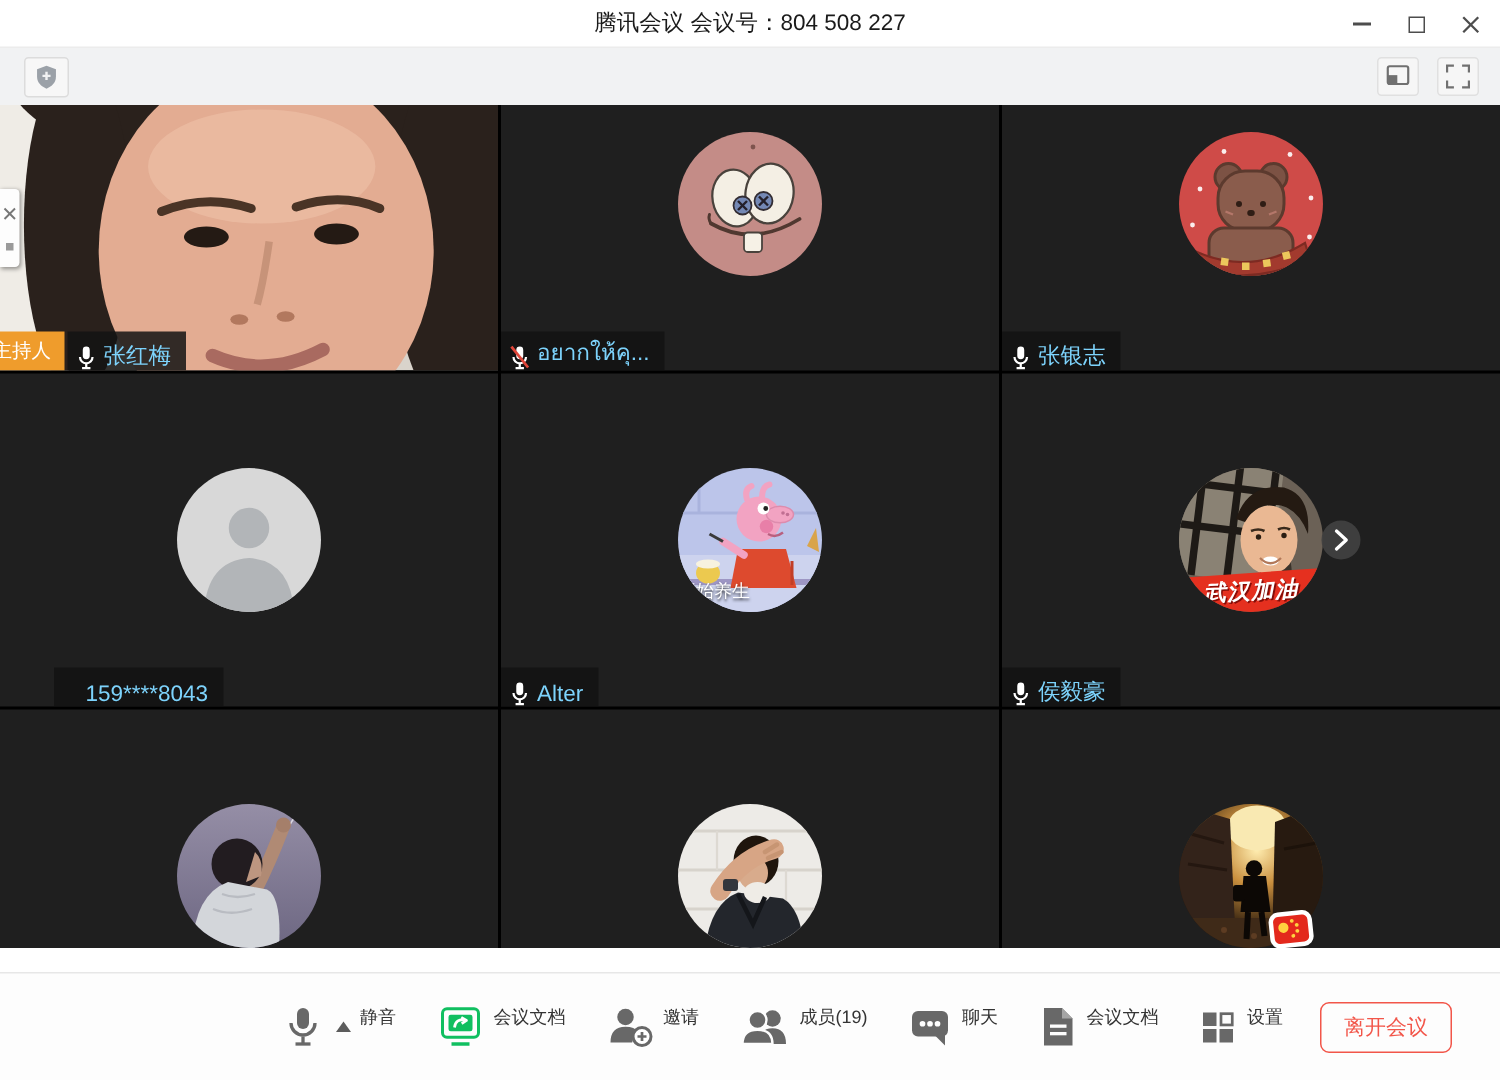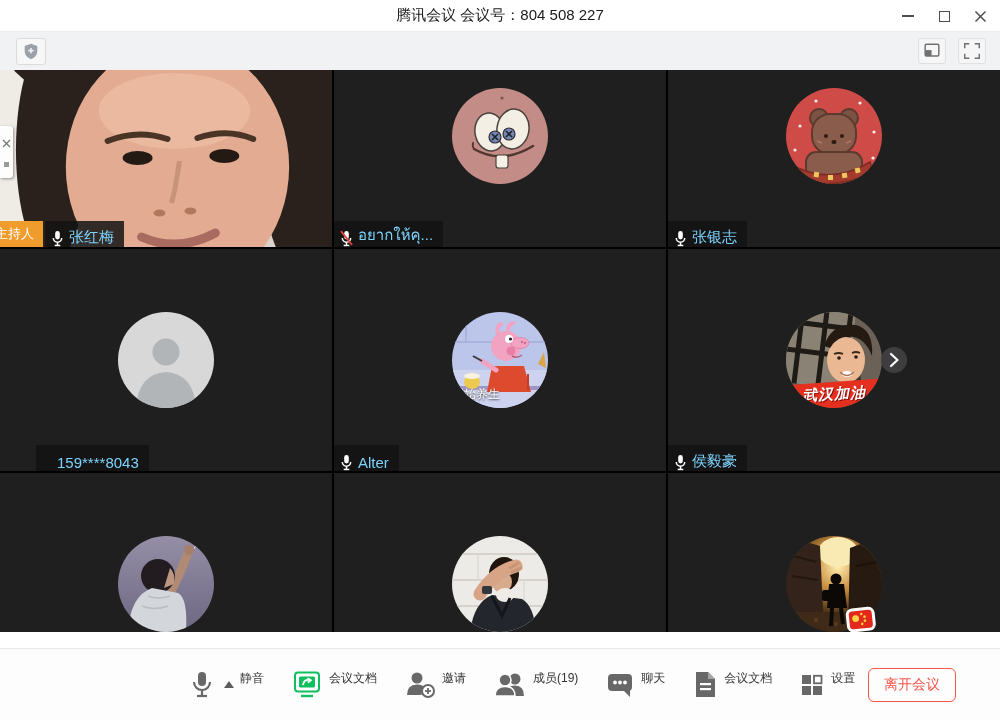--- a/index.html
+++ b/index.html
@@ -60,21 +60,21 @@
 
   
   .bottombar { position:absolute; left:0; bottom:0; width:100%; height:72px; background:#fdfdfd;
     border-top:1px solid #e7e7e7; display:flex; align-items:center; z-index:30; }
   .tb-group { display:flex; margin-left:190px; gap:27px; align-items:flex-end; }
   .tb-item { display:flex; flex-direction:row; align-items:flex-start; gap:6px; cursor:pointer; min-width:44px; }
   .tb-icon-row { height:30px; display:flex; align-items:center; justify-content:center; }
   .tb-label { font-size:12px; color:#333; white-space:nowrap; }
   .tri-up { width:0; height:0; border-left:5px solid transparent; border-right:5px solid transparent;
     border-bottom:7px solid #5c5c5c; margin-left:10px; }
-  .leave-btn { margin-left:auto; margin-right:44px; padding:7px 15px; border:1px solid #f2564a; border-radius:6px;
+  .leave-btn { margin-left:auto; margin-right:32px; padding:7px 15px; border:1px solid #f2564a; border-radius:6px;
     color:#f2564a; font-size:14px; background:transparent; cursor:pointer; }
 </style>
 </head>
 <body>
 
 <div class="app">
 
   <div class="titlebar">
     <span class="title">腾讯会议 会议号：804 508 227</span>
     <div class="win-controls">

